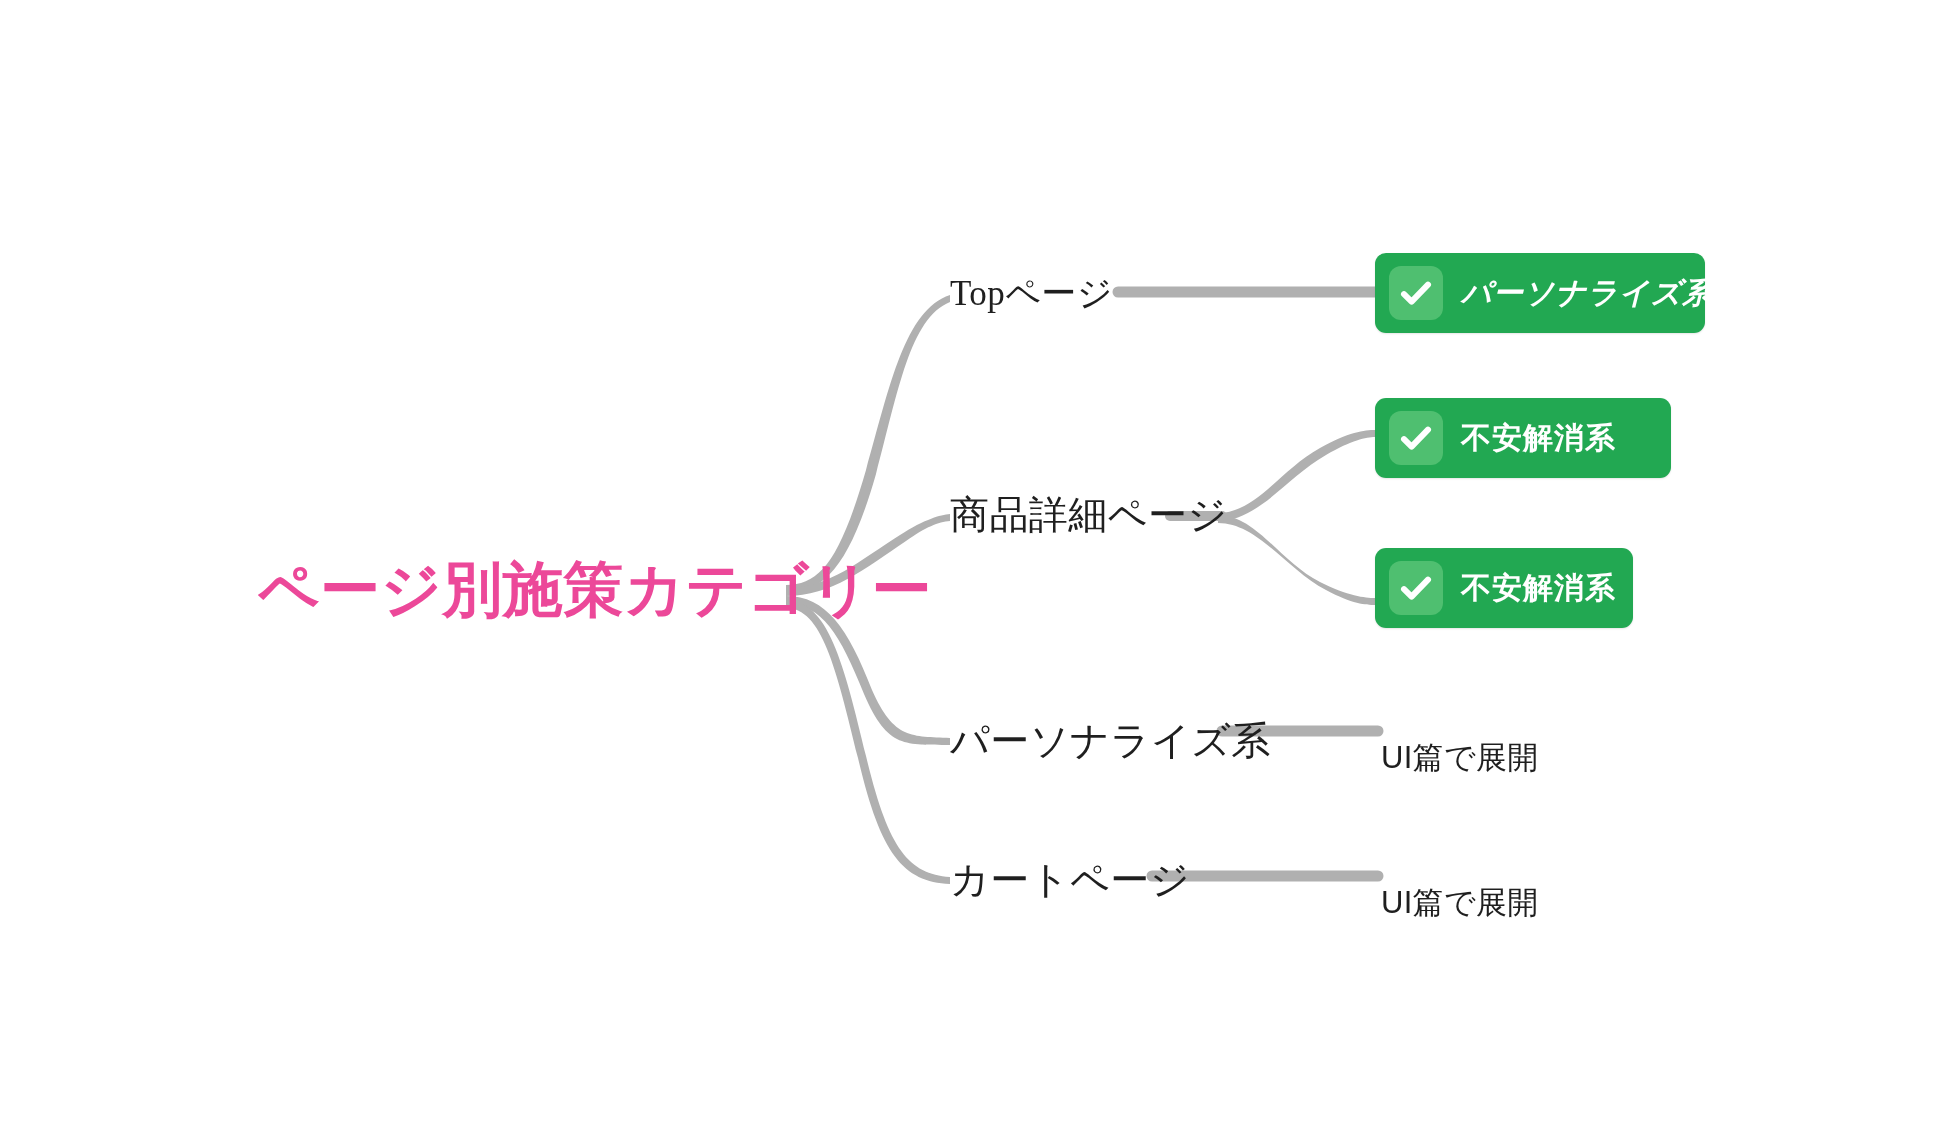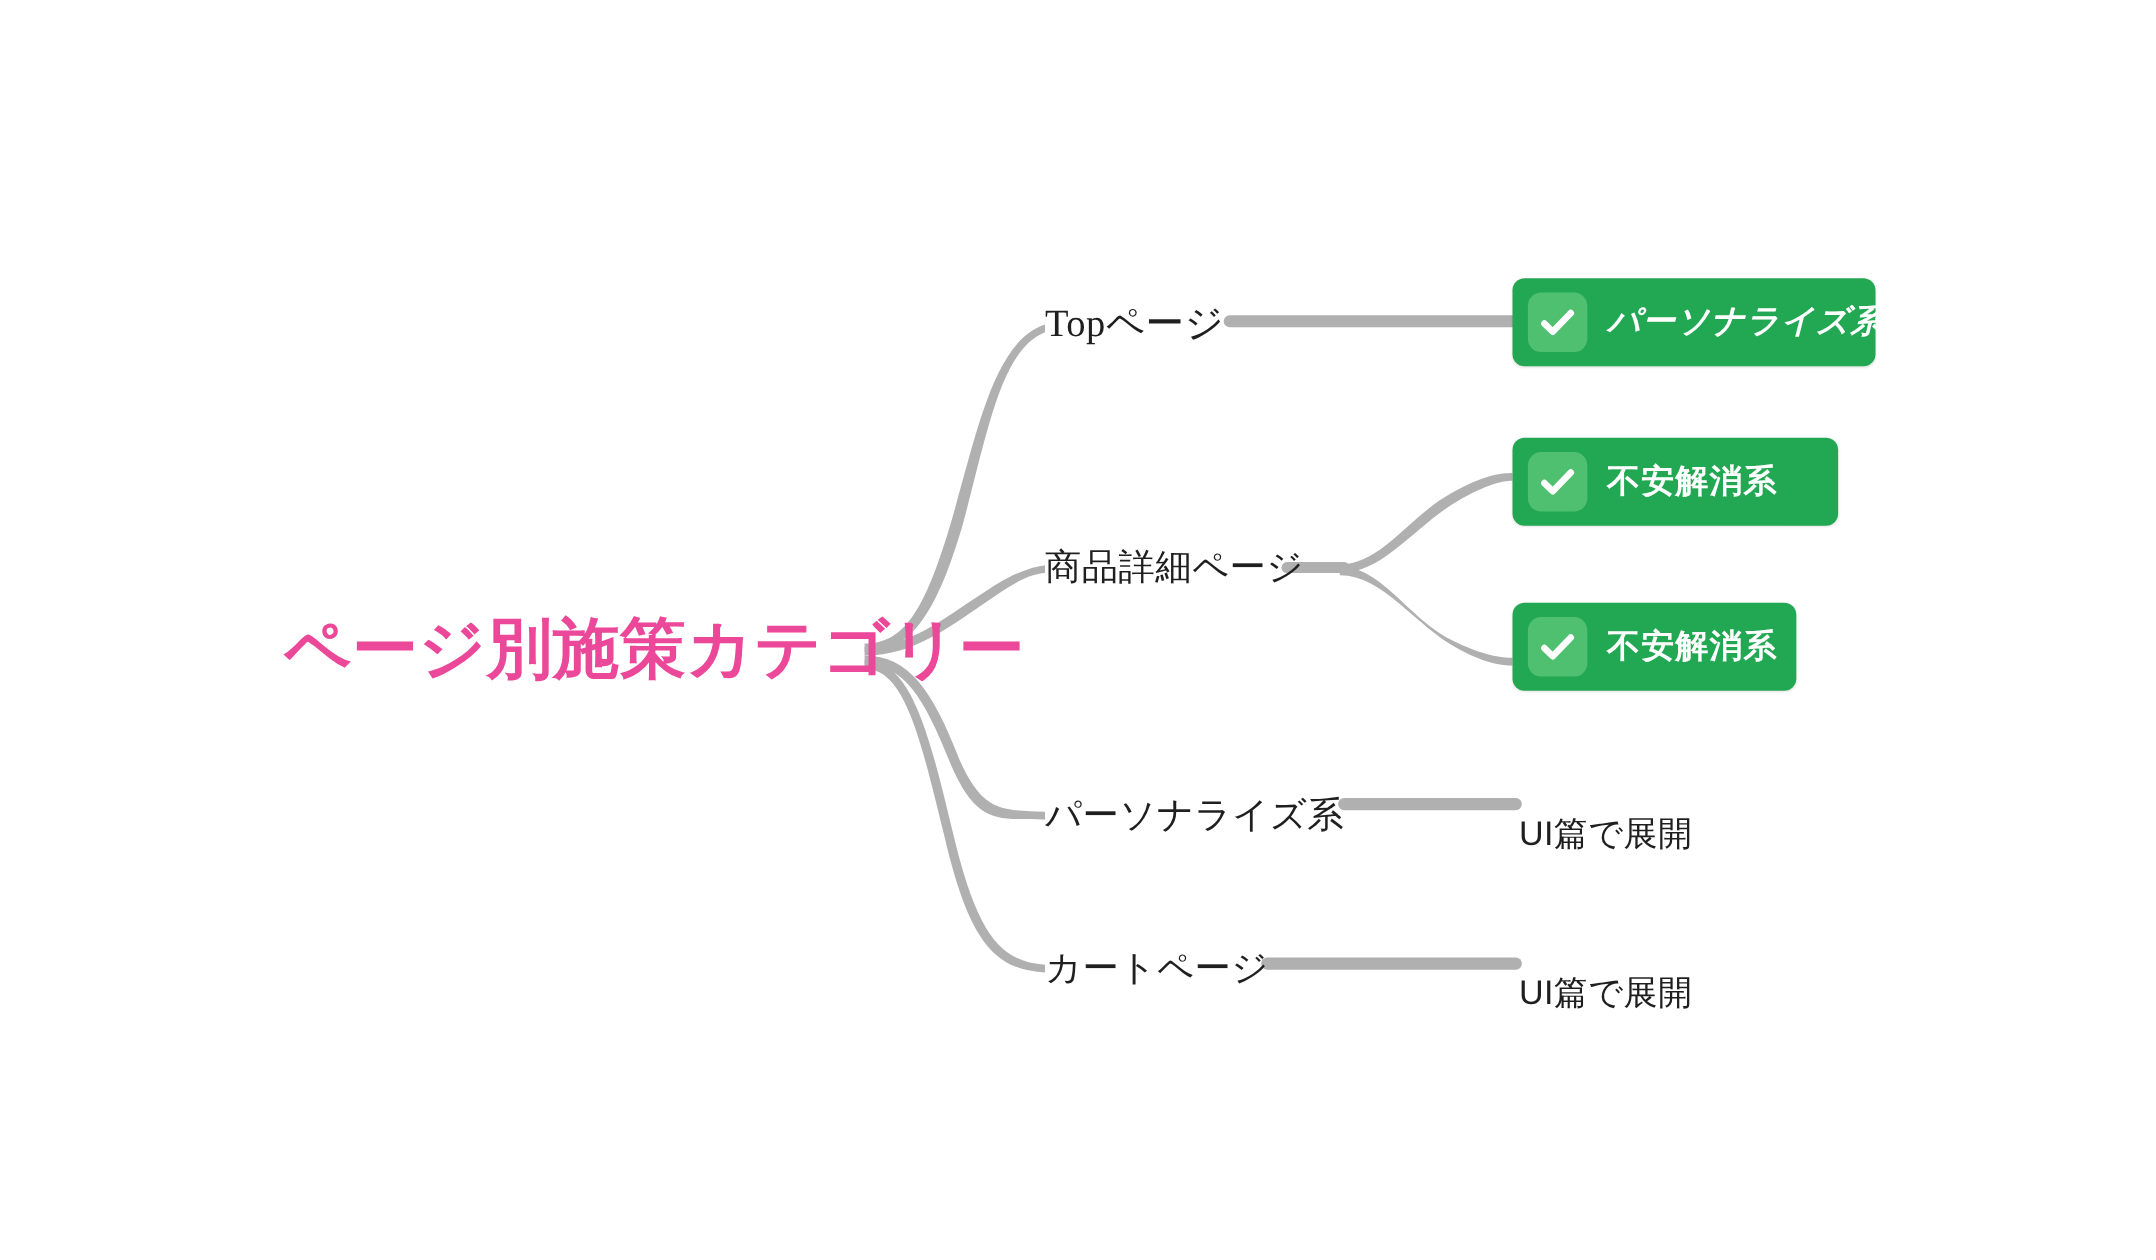--- a/index.html
+++ b/index.html
@@ -46,21 +46,21 @@
     letter-spacing: 0.5px;
     white-space: nowrap;
   }
 
   
   .branch-node {
     position: absolute;
     height: 54px;
     display: flex;
     align-items: center;
-    font-size: 33px;
+    font-size: 39px;
     color: #1f1f1f;
     white-space: nowrap;
     letter-spacing: 0.4px;
   }
   .branch-node.serif-lead {
     font-family: "Liberation Serif", "DejaVu Serif", serif;
     font-size: 35px;
   }
 
   #node-top        { left: 950px; top: 266px; }

